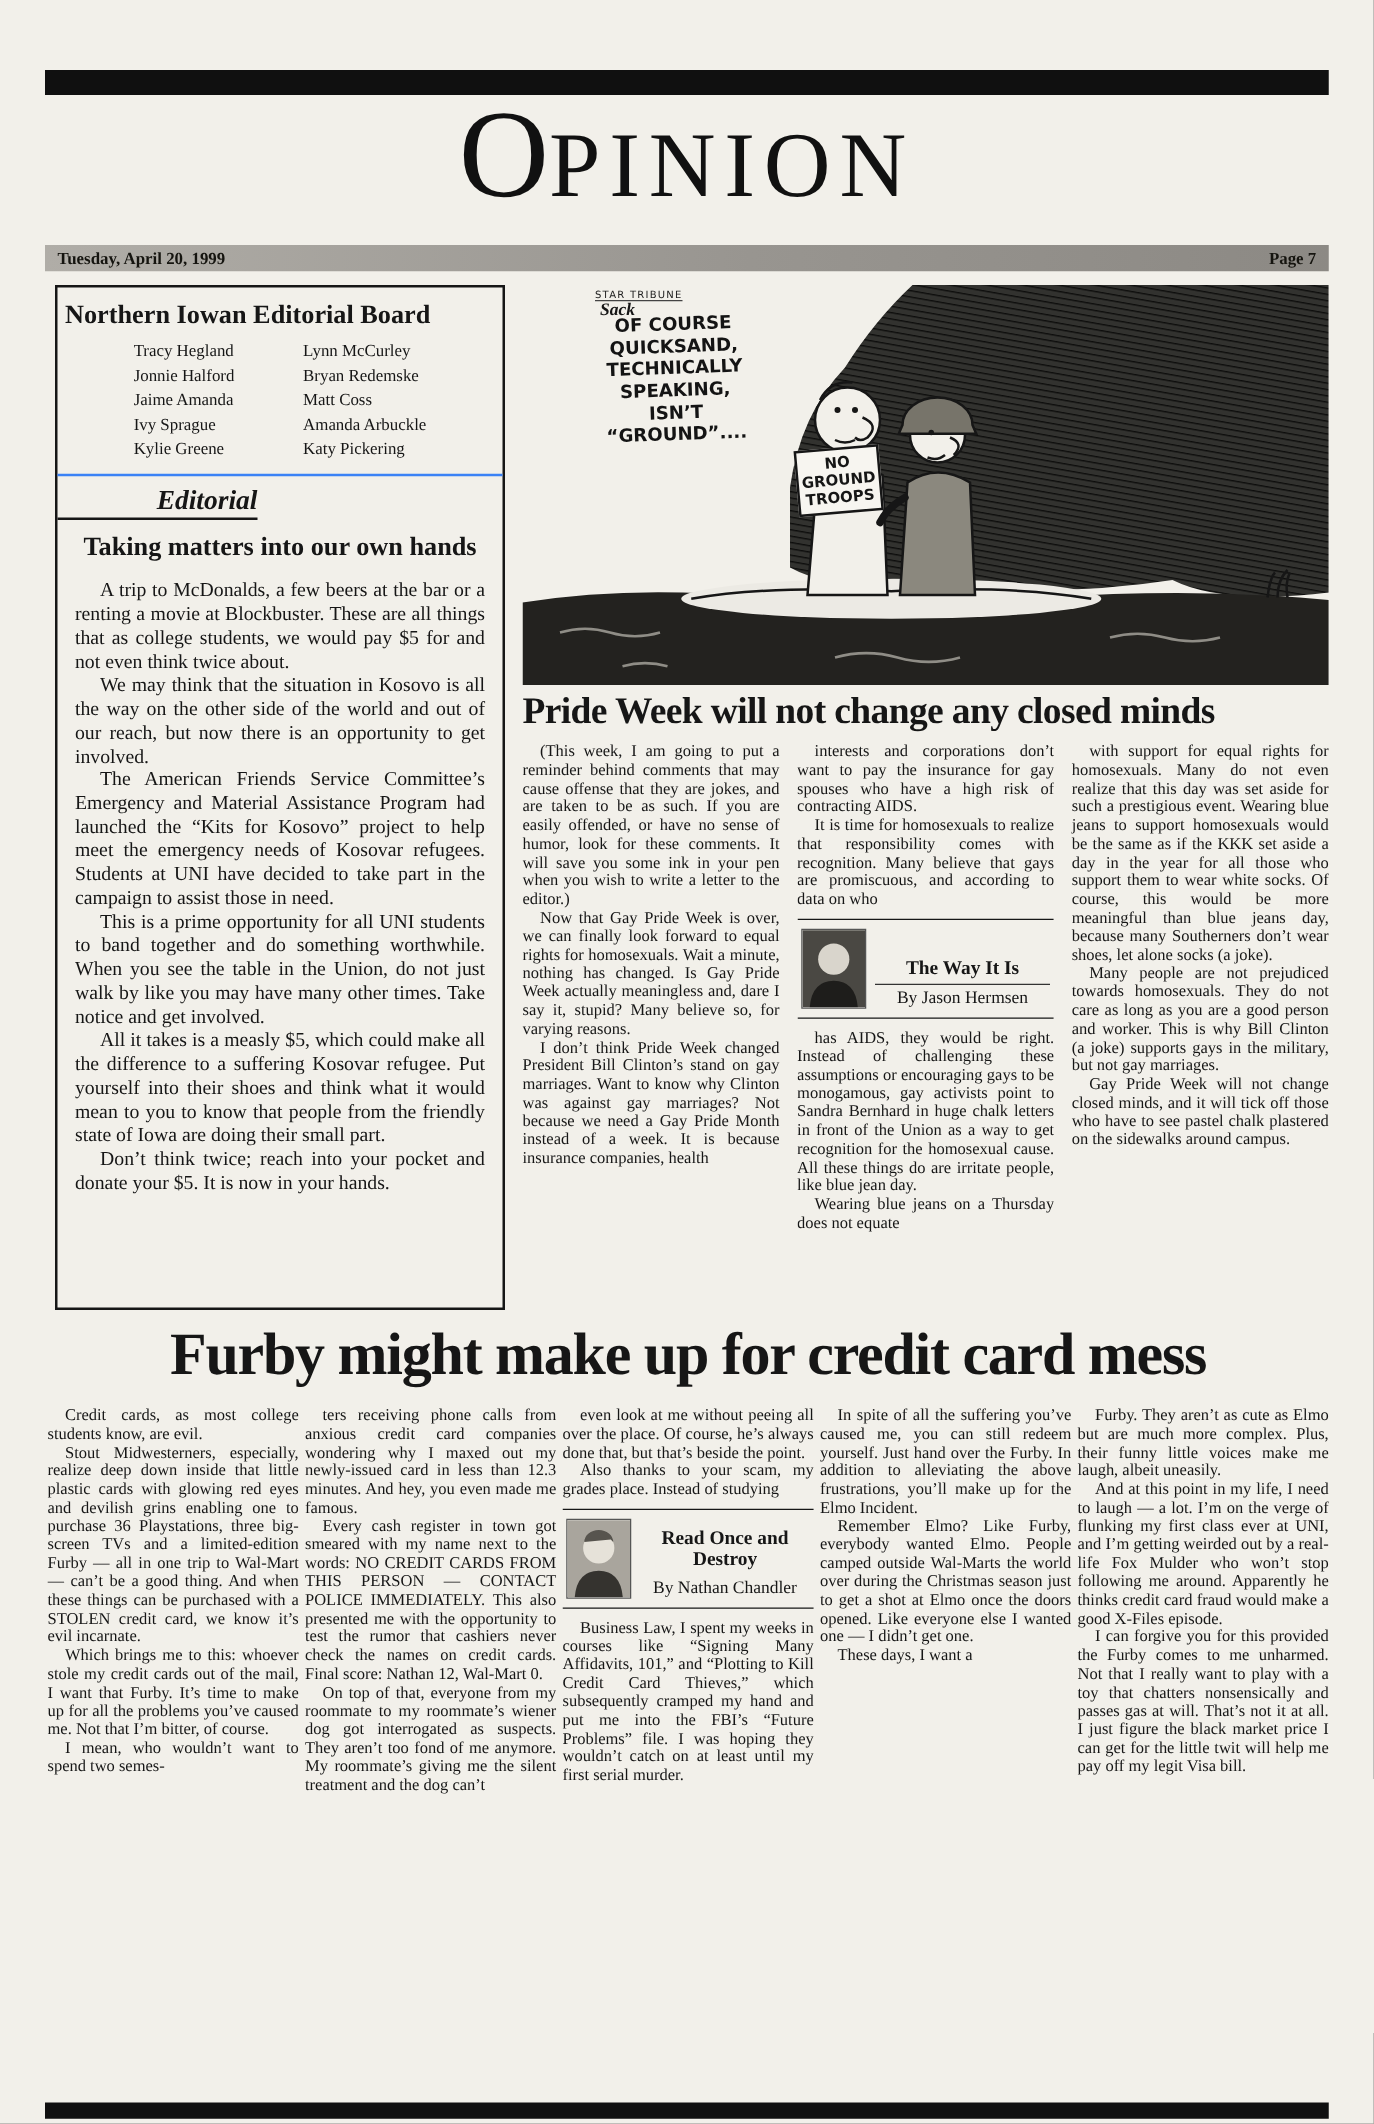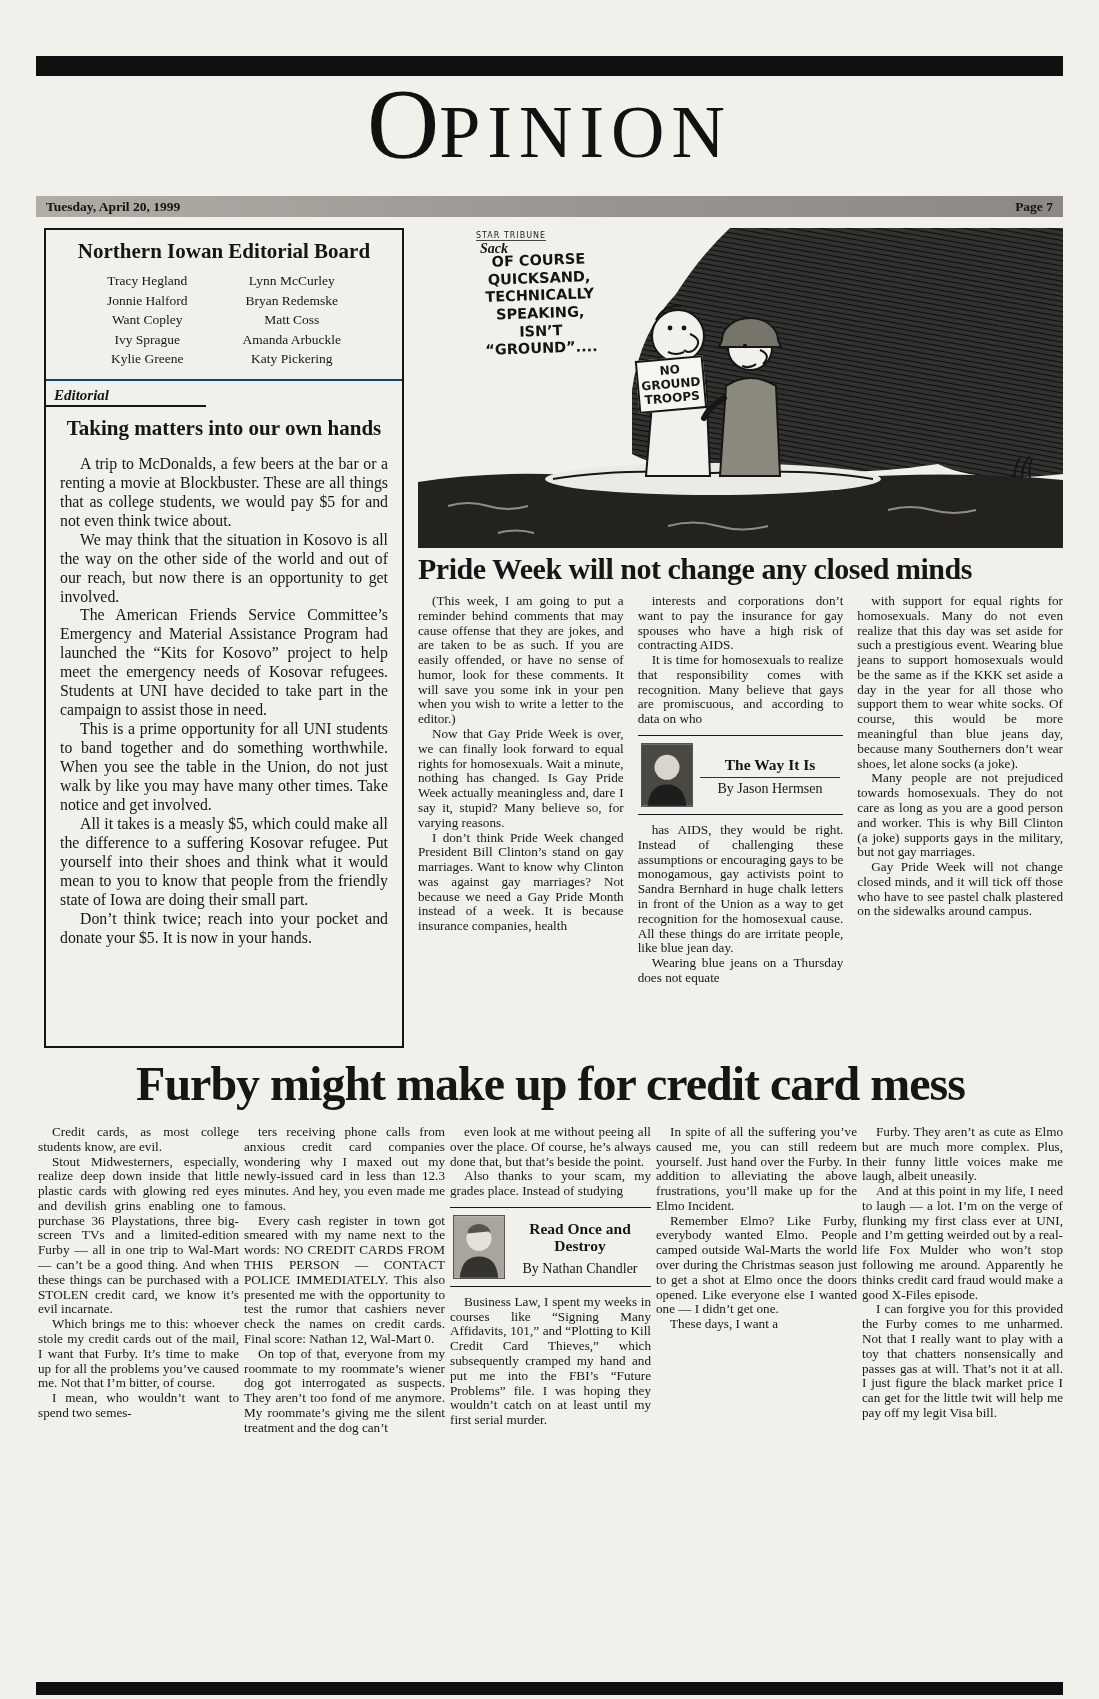--- a/index.html
+++ b/index.html
@@ -19,26 +19,26 @@
 
   .date-bar {
     position:absolute; left:36px; top:196px; width:1027px; height:21px;
     background:linear-gradient(90deg,#b0ada7,#989590 55%,#8c8984);
     display:flex; justify-content:space-between; align-items:center;
     padding:0 10px; font-weight:bold; font-size:13.5px; color:#15140f;
   }
 
   
   .left-col { position:absolute; left:44px; top:228px; width:360px; height:820px; border:2px solid #161616; }
-  .board-box { border-bottom:2px solid #0c4a6e; padding:9px 6px 10px; text-align:center; }
+  .board-box { border-bottom:2px solid #3b82f6; padding:9px 6px 10px; }
   .board-title { font-size:21px; font-weight:bold; margin-bottom:7px; }
   .board-names { display:flex; justify-content:space-evenly; font-size:13.5px; line-height:1.45; }
   .editorial-label {
-    font-style:italic; font-weight:bold; font-size:15px;
-    padding:6px 0 1px 8px; border-bottom:2px solid #161616; width:160px; margin-bottom:2px;
+    font-style:italic; font-weight:bold; font-size:22px;
+    padding:6px 0 1px 8px; border-bottom:2px solid #161616; width:160px; margin-bottom:2px;text-align:right;
   }
   .editorial-headline { font-size:21px; line-height:1.05; text-align:center; font-weight:bold; margin:10px 8px 16px; }
   .editorial-body { padding:0 14px; font-size:15.8px; line-height:1.2; text-align:justify; }
   .editorial-body p { text-indent:20px; margin:0; }
 
   
   .cartoon { position:absolute; left:418px; top:228px; width:645px; height:320px; }
   .cartoon svg { position:absolute; left:0; top:0; width:100%; height:100%; }
   .cartoon-credit { position:absolute; left:58px; top:3px; font-family:"DejaVu Sans",sans-serif; font-size:8px; letter-spacing:1px; color:#222; border-bottom:1px solid #444; }
   .cartoon-sig { position:absolute; left:62px; top:13px; font-style:italic; font-weight:bold; font-size:14px; }
@@ -62,21 +62,21 @@
   .pride-headline { font-size:30px; font-weight:bold; letter-spacing:-0.5px; margin:0 0 8px 0; }
   .cols3 { display:flex; gap:14px; height:458px; overflow:hidden; }
 
   .furby { position:absolute; left:38px; top:1056px; width:1025px; }
   .furby-headline { font-size:48px; font-weight:bold; text-align:center; letter-spacing:-1px; margin:0; }
   .cols5 { display:flex; gap:5px; margin-top:14px; height:545px; overflow:hidden; }
 
   
   .author-box {
     border-top:1.5px solid #161616; border-bottom:1.5px solid #161616;
-    margin:8px 0; padding:7px 3px; display:flex; gap:7px; align-items:center;
+    margin:8px 0; padding:7px 3px; display:flex; gap:7px; align-items:flex-end;
   }
   .headshot { width:52px; height:64px; flex:none; border:1px solid #555; }
   .headshot svg { display:block; width:100%; height:100%; }
   .ab-right { flex:1; text-align:center; }
   .ab-title { font-weight:bold; font-size:15.5px; line-height:1.12; padding:3px 0 4px; }
   .ab-byline { font-size:14px; padding-top:3px; }
   .ab-byline.ruled { border-top:1px solid #333; }
 </style>
 </head>
 <body>
@@ -92,21 +92,21 @@
     <span>Page 7</span>
   </div>
 
   <div class="left-col">
     <div class="board-box">
       <div class="board-title">Northern Iowan Editorial Board</div>
       <div class="board-names">
         <div>
           <p>Tracy Hegland</p>
           <p>Jonnie Halford</p>
-          <p>Want Copley</p>
+          <p>Jaime Amanda</p>
           <p>Ivy Sprague</p>
           <p>Kylie Greene</p>
         </div>
         <div>
           <p>Lynn McCurley</p>
           <p>Bryan Redemske</p>
           <p>Matt Coss</p>
           <p>Amanda Arbuckle</p>
           <p>Katy Pickering</p>
         </div>

